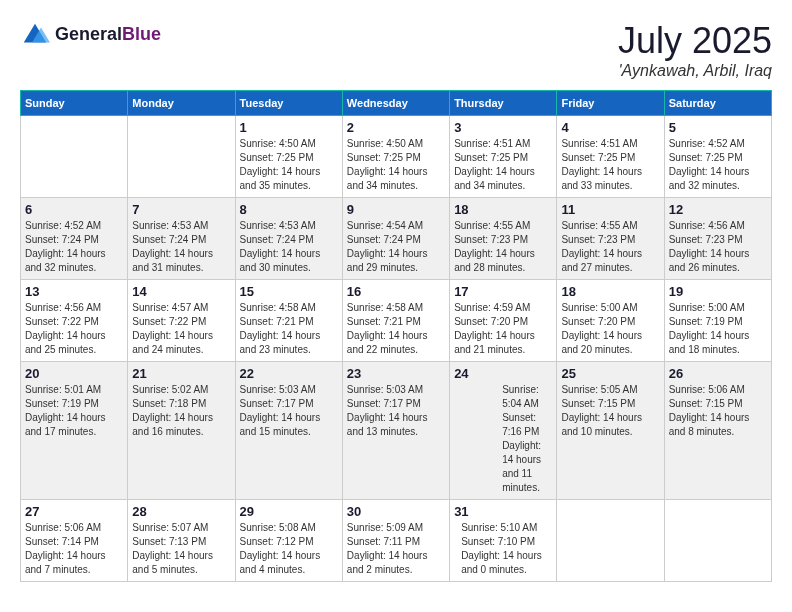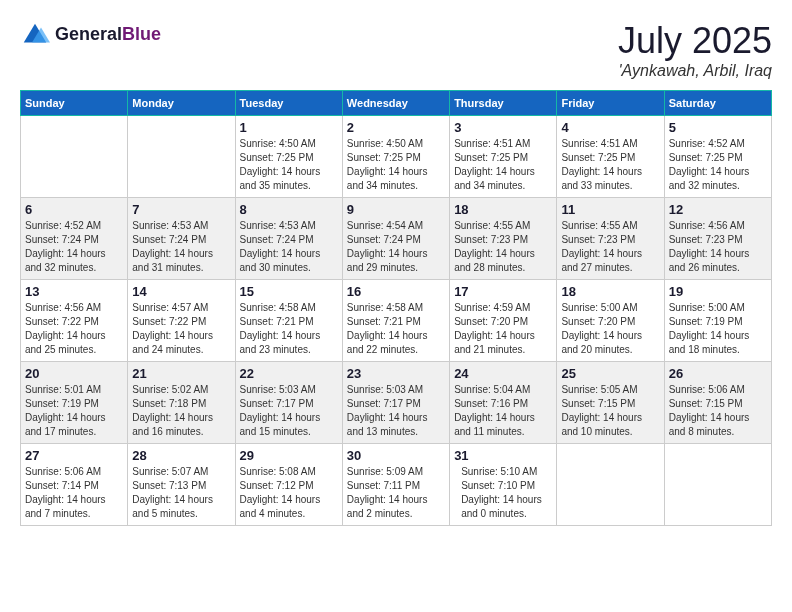--- a/index.html
+++ b/index.html
@@ -286,21 +286,21 @@
         </td>
         <td>
           <span class="cell-date">23</span>
           <div class="cell-info" style="white-space: pre-line;">Sunrise: 5:03 AM
 Sunset: 7:17 PM
 Daylight: 14 hours
 and 13 minutes.</div>
         </td>
         <td>
           <span class="cell-date">24</span>
-          <div class="cell-info" style="white-space: pre-line;">Sunrise: 5:04 AM
+          <div class="cell-info" style="white-space: pre-line; margin-left: 48px;">Sunrise: 5:04 AM
 Sunset: 7:16 PM
 Daylight: 14 hours
 and 11 minutes.</div>
         </td>
         <td>
           <span class="cell-date">25</span>
           <div class="cell-info" style="white-space: pre-line;">Sunrise: 5:05 AM
 Sunset: 7:15 PM
 Daylight: 14 hours
 and 10 minutes.</div>

